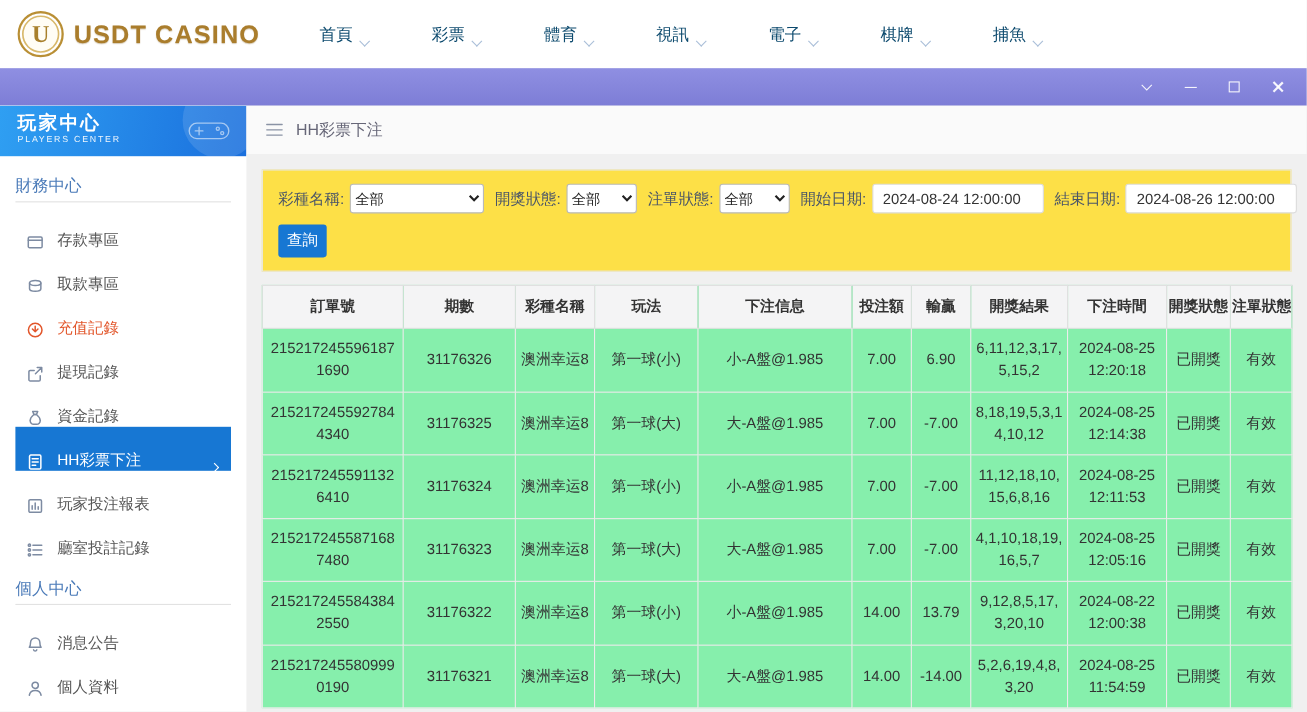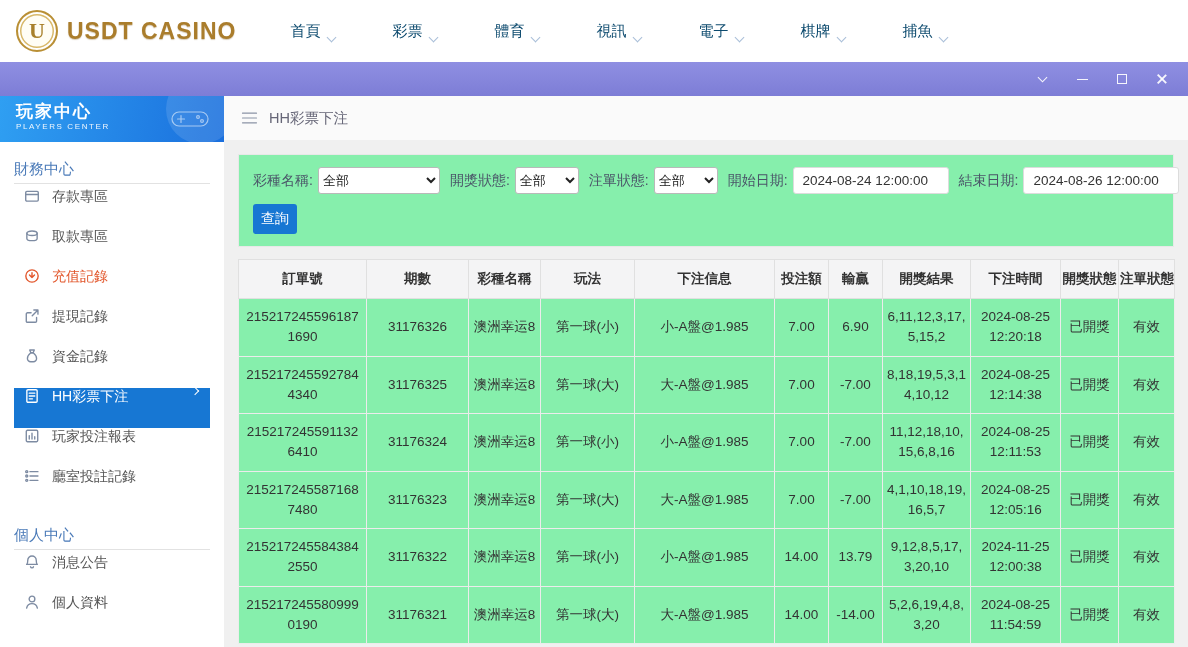--- a/index.html
+++ b/index.html
@@ -32,35 +32,35 @@
 
   
   .content{display:flex;height:551px}
   .sidebar{width:224px;background:#fff;flex:none;overflow:hidden}
   .sb-header{height:46px;background:linear-gradient(100deg,#2f9ff2,#1a6fdd);color:#fff;padding:5px 0 0 16px;position:relative;overflow:hidden}
   .sb-header::after{content:"";position:absolute;width:70px;height:70px;border-radius:50%;background:rgba(255,255,255,.12);right:-12px;top:-22px}
   .sb-title{font-size:17px;font-weight:bold;letter-spacing:2px;line-height:21px}
   .sb-sub{font-size:8px;letter-spacing:1.6px;opacity:.92}
   .hdr-pad{position:absolute;right:14px;top:10px;width:40px;height:26px;color:#fff;opacity:.55;z-index:1}
   .section-title{margin:14px 14px 4px;padding:4px 0 4px;border-bottom:1px solid #e2e2e2;color:#4a7ab8;font-size:15px}
-  .side-item{height:40px;display:flex;align-items:flex-start;gap:12px;margin:0 14px;padding:0 10px;color:#555;font-size:14px;cursor:pointer;position:relative}
+  .side-item{height:40px;display:flex;align-items:flex-end;gap:12px;margin:0 14px;padding:0 10px;color:#555;font-size:14px;cursor:pointer;position:relative}
   .side-item .icon{width:16px;height:16px;color:#7d8ba2;display:flex;flex:none}
   .side-item.highlight,.side-item.highlight .icon{color:#e2562b}
   .side-item.active{background:#1777d3;color:#fff}
   .side-item.active .icon{color:#fff}
   .side-item.active .chev{position:absolute;right:12px;color:#fff;width:6px;height:6px}
   .icon svg,.hdr-pad svg,.crumb-ico svg{width:100%;height:100%;fill:none;stroke:currentColor;stroke-width:1.2;stroke-linecap:round;stroke-linejoin:round}
 
   
   .main{flex:1;display:flex;flex-direction:column;overflow:hidden}
   .breadcrumb{height:44px;background:#fafafa;display:flex;align-items:center;gap:11px;padding:0 17px;color:#667;font-size:14.5px;flex:none}
   .crumb-ico{width:17px;height:14px;color:#8a93a5;cursor:pointer}
   .main-body{padding:14px 14px 0;display:flex;flex-direction:column;gap:12px;overflow:hidden}
 
-  .filter-card{background:#86efac;border:1px solid #e8e8e8;padding:12px 14px}
+  .filter-card{background:#fde047;border:1px solid #e8e8e8;padding:12px 14px}
   .filter-row{display:flex;align-items:center;gap:10px}
   .f-group{display:flex;align-items:center;gap:5px}
   .f-label{color:#4a5568;font-size:14px;white-space:nowrap}
   .f-select{height:27px;border:1px solid #b9b9b9;border-radius:3px;background:#fff;font-size:13px;color:#222;width:64px}
   .f-select.wide{width:122px}
   .f-input{height:27px;border:1px solid #dcdcdc;border-radius:3px;padding:0 9px;font-size:13.5px;color:#333;width:156px}
   .query-btn{margin-top:10px;display:inline-block;background:#1777d3;color:#fff;border:none;border-radius:3px;padding:6px 8px;font-size:14px;cursor:pointer;font-family:inherit}
 
   .table-card{background:#fff}
   table{width:100%;border-collapse:collapse;table-layout:fixed;background:#86efac}
@@ -357,21 +357,21 @@
               </tr>
               <tr>
                 <td class="c0">2152172455843842550</td>
                 <td class="c1">31176322</td>
                 <td class="c2">澳洲幸运8</td>
                 <td class="c3">第一球(小)</td>
                 <td class="c4">小-A盤@1.985</td>
                 <td class="c5">14.00</td>
                 <td class="c6">13.79</td>
                 <td class="c7">9,12,8,5,17,3,20,10</td>
-                <td class="c8">2024-11-25 12:00:38</td>
+                <td class="c8">2024-08-22 12:00:38</td>
                 <td class="c9">已開獎</td>
                 <td class="c10">有效</td>
               </tr>
               <tr>
                 <td class="c0">2152172455809990190</td>
                 <td class="c1">31176321</td>
                 <td class="c2">澳洲幸运8</td>
                 <td class="c3">第一球(大)</td>
                 <td class="c4">大-A盤@1.985</td>
                 <td class="c5">14.00</td>

